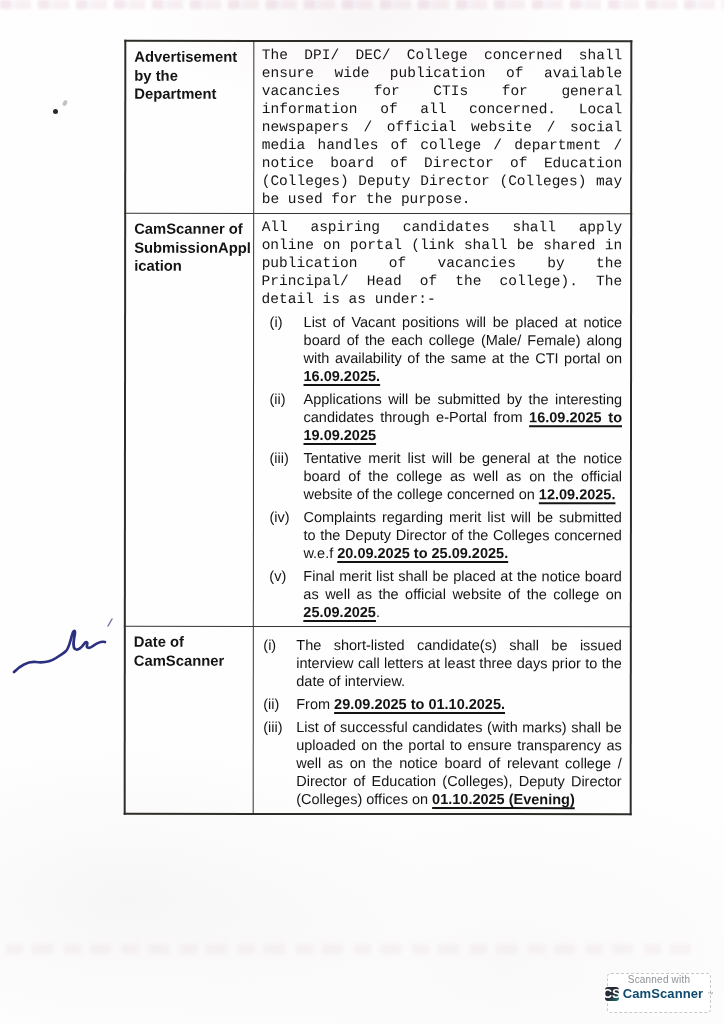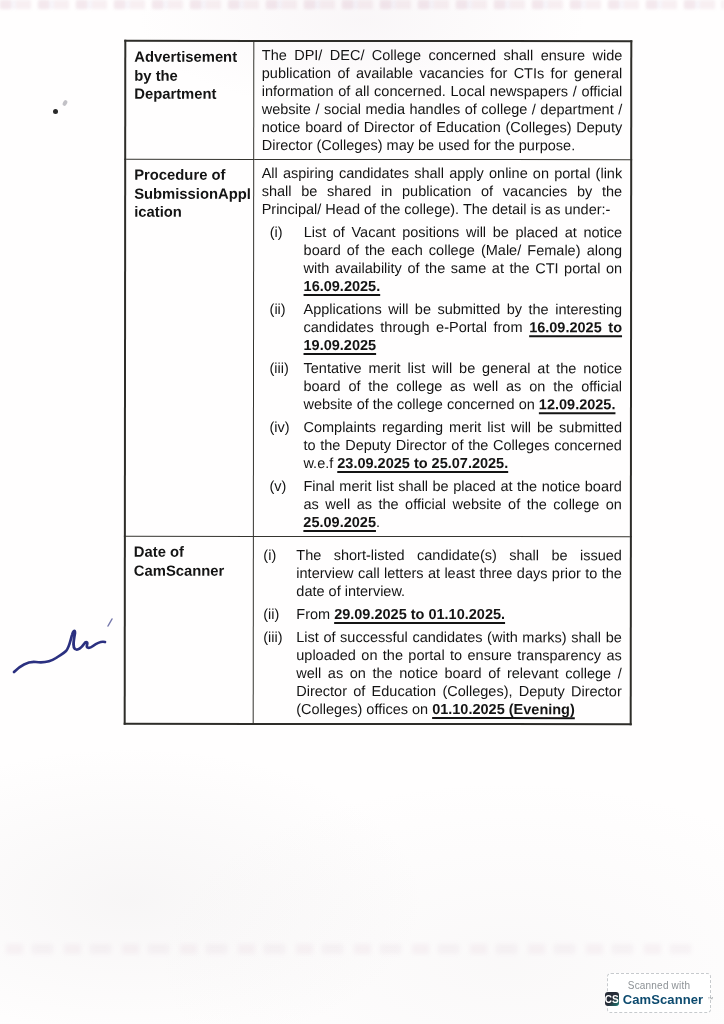--- a/index.html
+++ b/index.html
@@ -59,48 +59,48 @@
   td.hdr {
     font-weight:bold;
     font-size:14.8px; line-height:18.5px;
     padding:6px 4px 4px 8px;
     white-space:pre-line;
   }
   td.cell-body {
     font-size:14.5px; line-height:18px;
     padding:4px 8px 5px 8px;
   }
-  .para { text-align:justify; }
+  .para { text-align:justify;font-family:Liberation Mono, monospace; }
   .para + .item, .item + .item { margin-top:5px; }
   .item { display:flex; margin-left:8px; margin-top:5px; }
   .num  { flex:0 0 34px; }
   .itext{ flex:1; text-align:justify; }
   .row3 .item { margin-left:2px; }
   .row3 .num  { flex:0 0 33px; }
   .date { font-weight:bold; text-decoration:underline; text-decoration-thickness:1.6px; text-underline-offset:2.5px; }
 
   
   .signature { position:absolute; left:10px; top:606px; }
 
   
   .cs-badge {
     position:absolute; right:13px; bottom:11px;
     width:104px; height:40px;
     background:#ffffff;
     border:1.5px dashed #c7cacd;
     border-radius:4px;
-    display:flex; flex-direction:column; align-items:center; justify-content:center;
+    display:flex; flex-direction:column; align-items:center; justify-content:flex-start;
     gap:1px;
   }
   .cs-line1 { font-size:10px; color:#8d9296; letter-spacing:0.2px; }
   .cs-line2 { display:flex; align-items:center; gap:4px; }
   .cs-icon {
     width:14px; height:14px; border-radius:3px;
     background:linear-gradient(135deg,#262c37 55%, #1d7f76 100%);
-    color:#ffffff; font-size:10px; font-weight:bold;
+    color:#ffffff; font-size:13px; font-weight:bold;
     display:flex; align-items:center; justify-content:center;
   }
   .cs-brand { font-size:13px; font-weight:bold; color:#0c4a6e; letter-spacing:0.1px; }
   .cs-tm { font-size:6px; color:#9aa0a4; vertical-align:super; }
 </style>
 </head>
 <body>
 
 <div class="page">
 
@@ -117,40 +117,40 @@
     <tbody>
       <tr style="height:112px;">
         <td class="hdr">Advertisement
 by the
 Department</td>
         <td class="cell-body">
             <div class="para"><span>The DPI/ DEC/ College concerned shall ensure wide publication of available vacancies for CTIs for general information of all concerned. Local newspapers / official website / social media handles of college / department / notice board of Director of Education (Colleges) Deputy Director (Colleges) may be used for the purpose.</span></div>
           </td>
       </tr>
       <tr style="height:366px;">
-        <td class="hdr">Procedure of
+        <td class="hdr">CamScanner of
 SubmissionAppl
 ication</td>
         <td class="cell-body">
             <div class="para"><span>All aspiring candidates shall apply online on portal (link shall be shared in publication of vacancies by the Principal/ Head of the college). The detail is as under:-</span></div>
             <div class="item">
               <span class="num">(i)</span>
               <span class="itext"><span>List of Vacant positions will be placed at notice board of the each college (Male/ Female) along with availability of the same at the CTI portal on </span><span class="date">16.09.2025.</span></span>
             </div>
             <div class="item">
               <span class="num">(ii)</span>
               <span class="itext"><span>Applications will be submitted by the interesting candidates through e-Portal from </span><span class="date">16.09.2025 to 19.09.2025</span></span>
             </div>
             <div class="item">
               <span class="num">(iii)</span>
               <span class="itext"><span>Tentative merit list will be general at the notice board of the college as well as on the official website of the college concerned on </span><span class="date">12.09.2025.</span></span>
             </div>
             <div class="item">
               <span class="num">(iv)</span>
-              <span class="itext"><span>Complaints regarding merit list will be submitted to the Deputy Director of the Colleges concerned w.e.f </span><span class="date">23.09.2025 to 25.07.2025.</span></span>
+              <span class="itext"><span>Complaints regarding merit list will be submitted to the Deputy Director of the Colleges concerned w.e.f </span><span class="date">20.09.2025 to 25.09.2025.</span></span>
             </div>
             <div class="item">
               <span class="num">(v)</span>
               <span class="itext"><span>Final merit list shall be placed at the notice board as well as the official website of the college on </span><span class="date">25.09.2025</span><span>.</span></span>
             </div>
           </td>
       </tr>
       <tr class="row3" style="height:175px;">
         <td class="hdr">Date of
 CamScanner</td>

